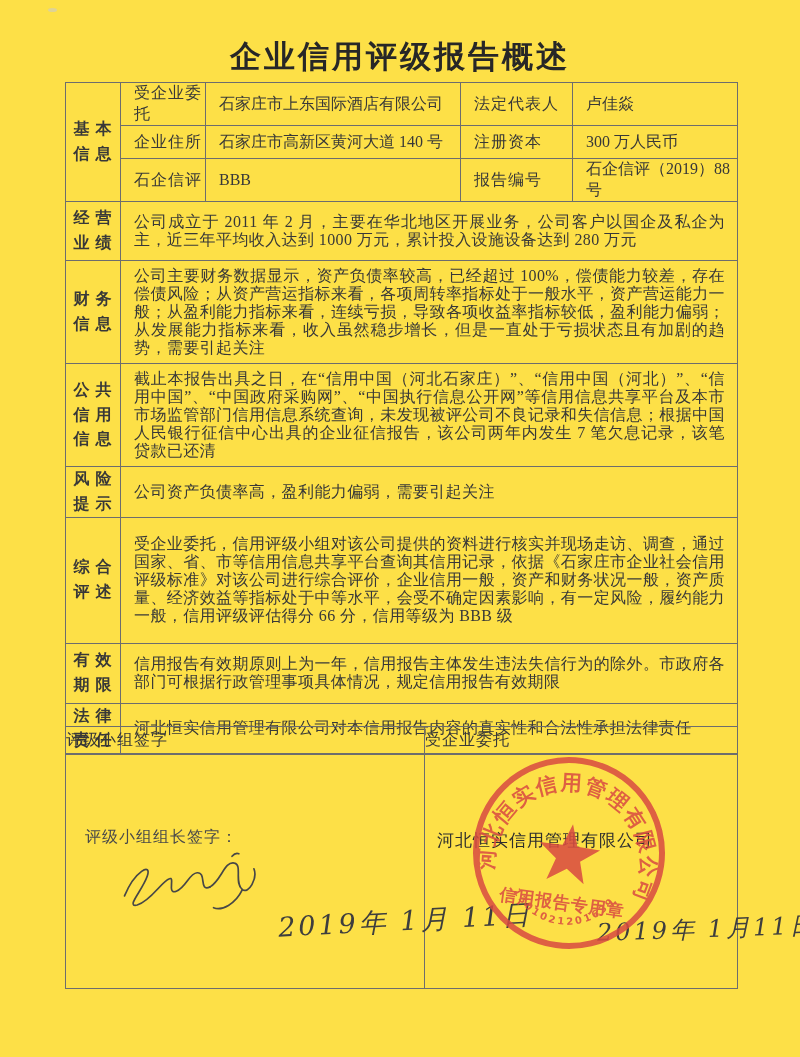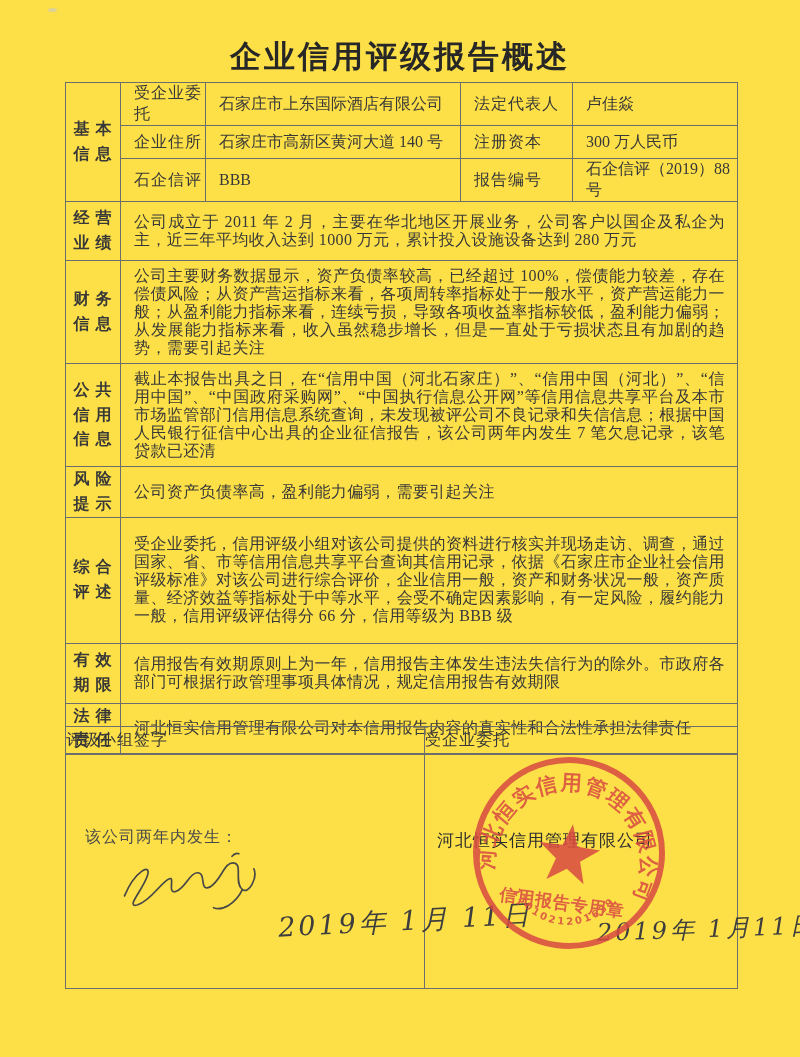--- a/index.html
+++ b/index.html
@@ -142,21 +142,21 @@
         <col style="width:359px">
         <col style="width:313px">
       </colgroup>
     <tbody>
         <tr style="height:28px">
       <td class="sig-head">评级小组签字</td>
       <td class="sig-head">受企业委托</td>
     </tr>
     <tr style="height:234px">
       <td class="sig-body">
-        <span class="leader-label">该公司两年内发生：</span>
+        <span class="leader-label">评级小组组长签字：</span>
         <svg class="autograph" width="160" height="70" viewBox="0 0 160 70">
           <g fill="none" stroke="#474747" stroke-width="1.7" stroke-linecap="round" transform="rotate(-4 80 35)">
             <path d="M10,40 C22,16 40,8 34,22 C28,36 10,52 22,50 C36,47 48,28 56,26 C62,24 52,42 62,39 C72,36 76,22 84,22 C94,22 84,42 96,37"></path>
             <path d="M96,37 C108,31 112,12 122,15 C130,17 120,35 128,42 C134,47 144,32 141,22"></path>
             <path d="M128,42 C120,56 106,62 98,58"></path>
             <path d="M120,8 C122,6 125,5 127,6"></path>
           </g>
         </svg>
         <span class="hand-date left">2019年 1月 11日</span>
       </td>

